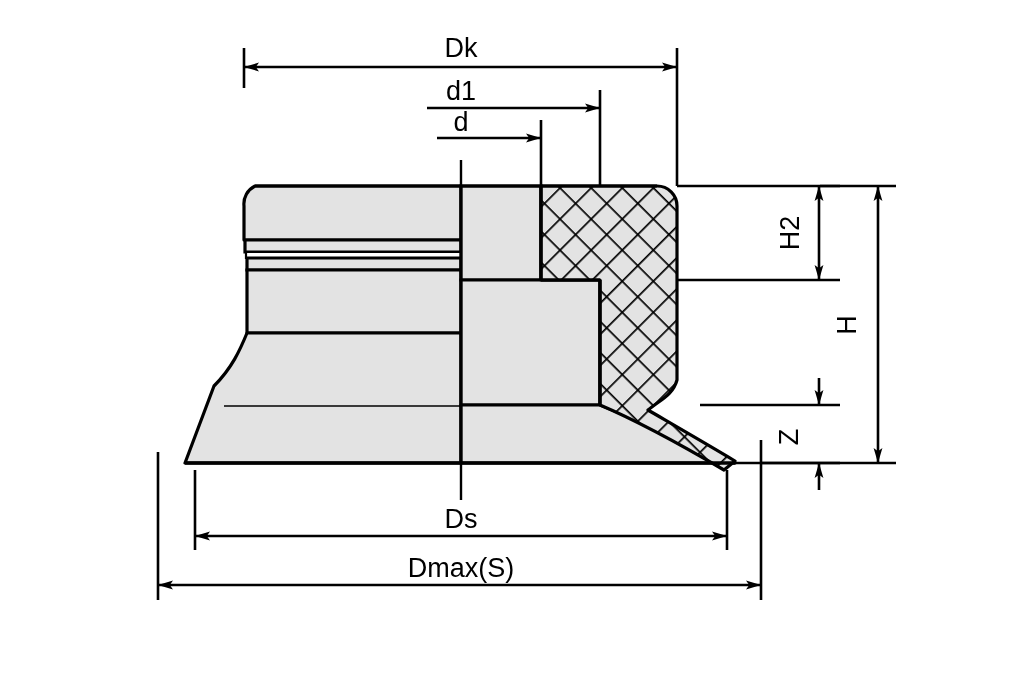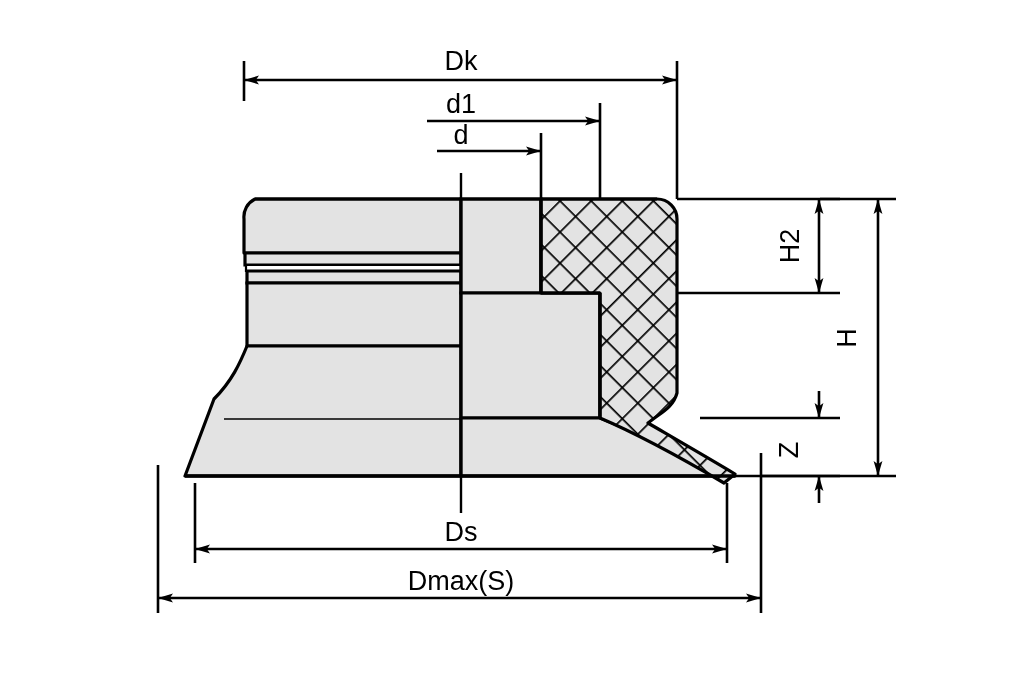--- a/index.html
+++ b/index.html
@@ -11,21 +11,21 @@
   body {
     width: 1010px;
     height: 673px;
     font-family: "Liberation Sans", sans-serif;
     overflow: hidden;
     position: relative;
   }
   #drawing-root {
     position: absolute;
     left: 0;
-    top: 13px;
+    top: 0;
     width: 1010px;
     height: 554px;
   }
   svg#tech-drawing {
     display: block;
     width: 1010px;
     height: 673px;
     background: #ffffff;
   }
   .dim-label {

